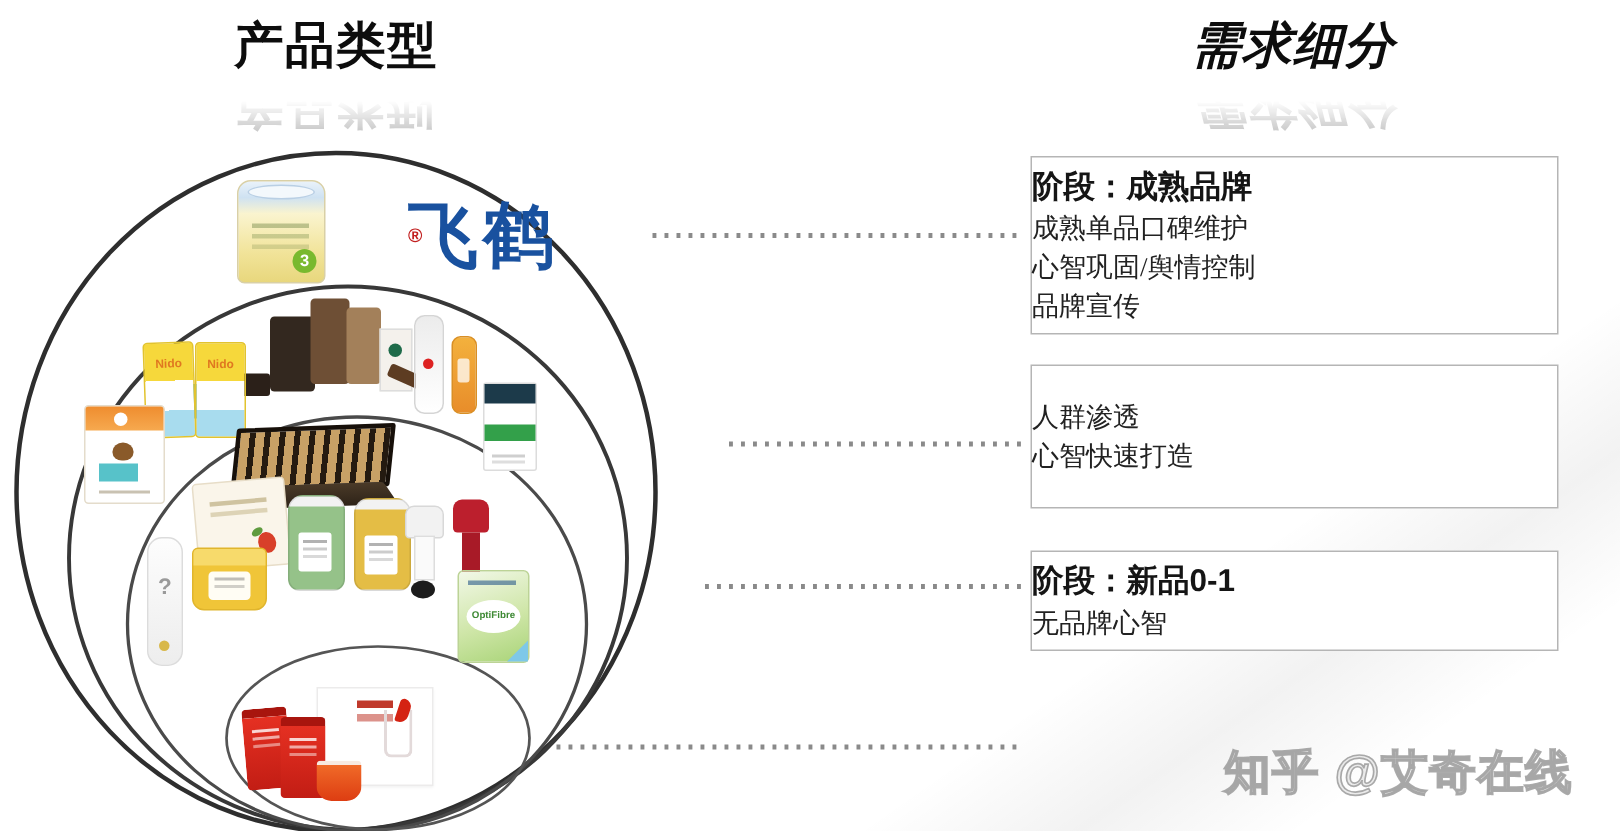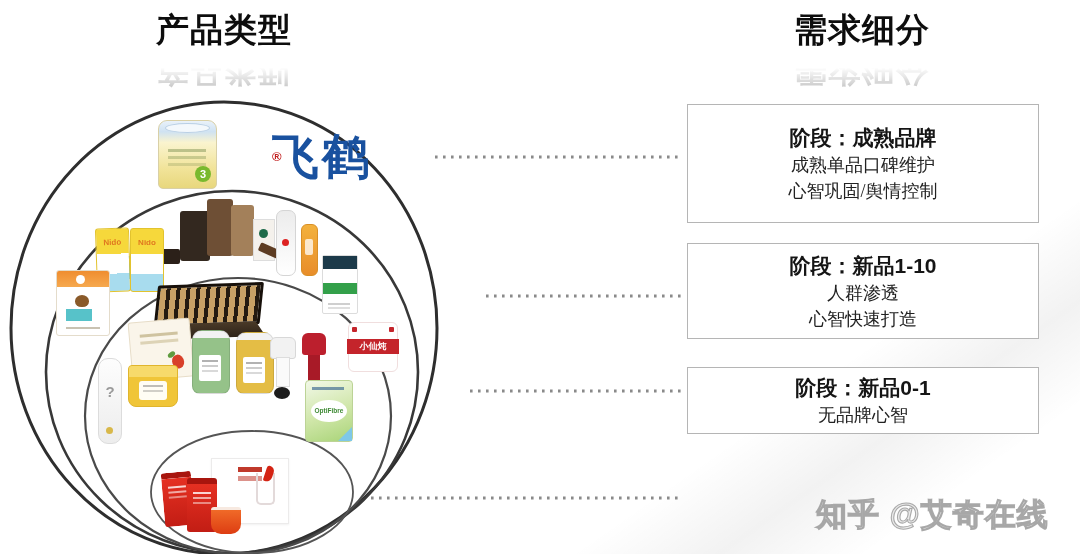--- a/index.html
+++ b/index.html
@@ -17,29 +17,29 @@
   .col-title { position:absolute; top:8px; text-align:center; z-index:2; }
   .col-title .main { display:block; font-size:33px; font-weight:bold; color:#0d0d0d; letter-spacing:1px; }
   .col-title .mirror {
     display:block; font-size:33px; font-weight:bold; color:#0d0d0d; letter-spacing:1px;
     transform:scaleY(-1); margin-top:-6px;
     -webkit-mask-image:linear-gradient(to bottom, rgba(0,0,0,0.45) 0%, transparent 55%);
             mask-image:linear-gradient(to bottom, rgba(0,0,0,0.45) 0%, transparent 55%);
     opacity:.6;
   }
   .title-left  { left:150px; width:148px; }
-  .title-right { left:788px; width:148px; }
+  .title-right { left:788px; width:148px;font-style:italic; }
 
   svg.diagram { position:absolute; left:0; top:0; z-index:1; }
 
   
   .stage {
     position:absolute; left:687px; width:350px; background:#fff;
     border:1px solid #b5b5b5; z-index:3; display:flex; flex-direction:column;
-    justify-content:center; text-align:center;
+    justify-content:center; 
   }
   .stage-title { font-size:21px; font-weight:bold; color:#151515; line-height:29px; }
   .stage-line  { font-size:18px; color:#222; line-height:26px;font-family:Liberation Serif, serif; }
 
   
   .watermark {
     position:absolute; left:816px; top:494px; z-index:5; white-space:nowrap;
     font-size:31px; font-weight:bold; letter-spacing:1px;
     color:rgba(210,210,210,0.45); -webkit-text-stroke:1.1px rgba(150,150,150,0.8);
   }
@@ -265,25 +265,20 @@
       <div class="col"></div>
       <div class="base"></div>
     </div>
     <div class="m m2">
       <div class="head"></div>
       <div class="col"></div>
       <div class="base"></div>
     </div>
   </div>
 
-  <div class="prod xxdjar">
-    <div class="d1"></div>
-    <div class="d2"></div>
-    <div class="band">小仙炖</div>
-  </div>
 
   <div class="prod qtube">
     <span class="q">?</span>
   </div>
 
   <div class="prod ytub">
     <div class="lid"></div>
     <div class="lab"></div>
   </div>
 
@@ -301,24 +296,24 @@
     </div>
     <div class="pouch p1"></div>
     <div class="pouch p2"></div>
     <div class="cup"></div>
   </div>
 
   <div class="stage" style="top:104px; height:117px;">
     <div class="stage-title">阶段：成熟品牌</div>
     <div class="stage-line">成熟单品口碑维护</div>
     <div class="stage-line">心智巩固/舆情控制</div>
+    <div class="stage-line">品牌宣传</div>
   </div>
 
   <div class="stage" style="top:243px; height:94px;">
-    <div class="stage-title">阶段：新品1-10</div>
     <div class="stage-line">人群渗透</div>
     <div class="stage-line">心智快速打造</div>
   </div>
 
   <div class="stage" style="top:367px; height:65px;">
     <div class="stage-title">阶段：新品0-1</div>
     <div class="stage-line">无品牌心智</div>
   </div>
 
 

